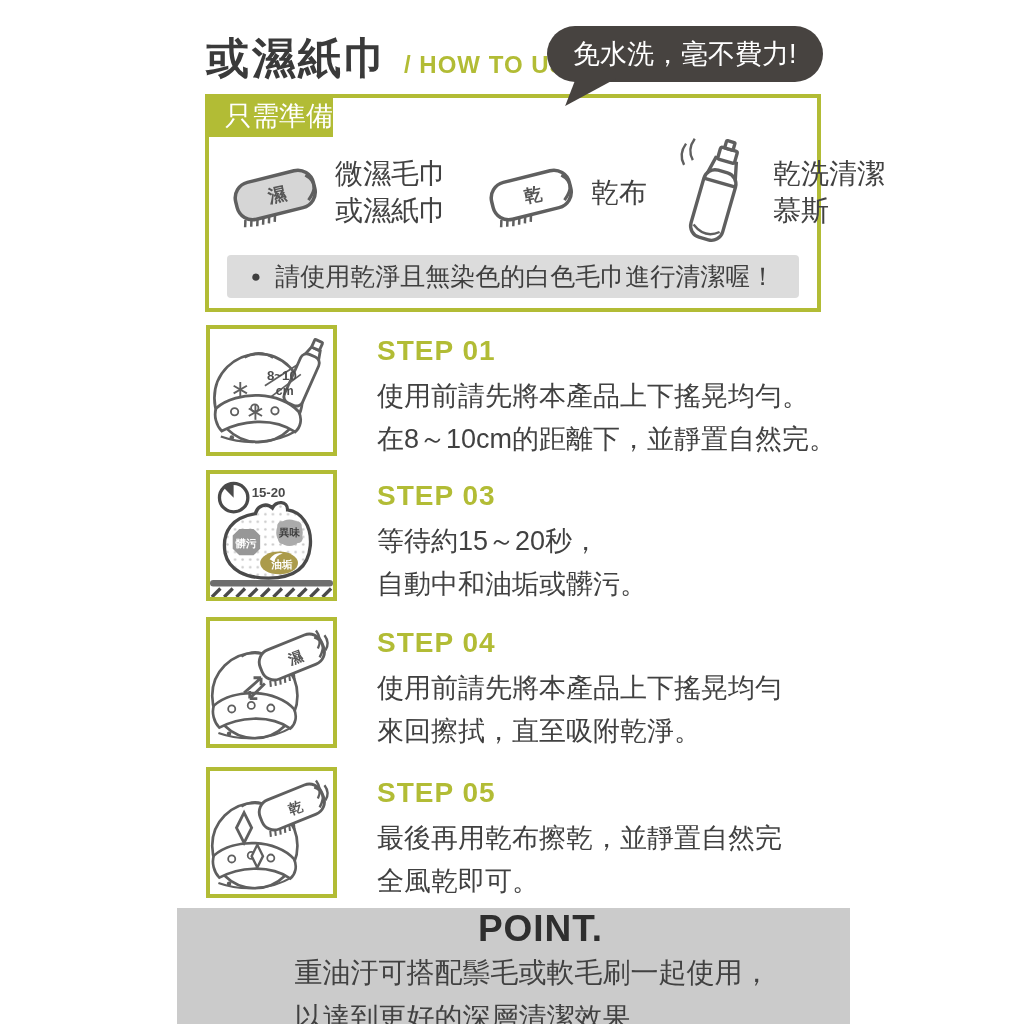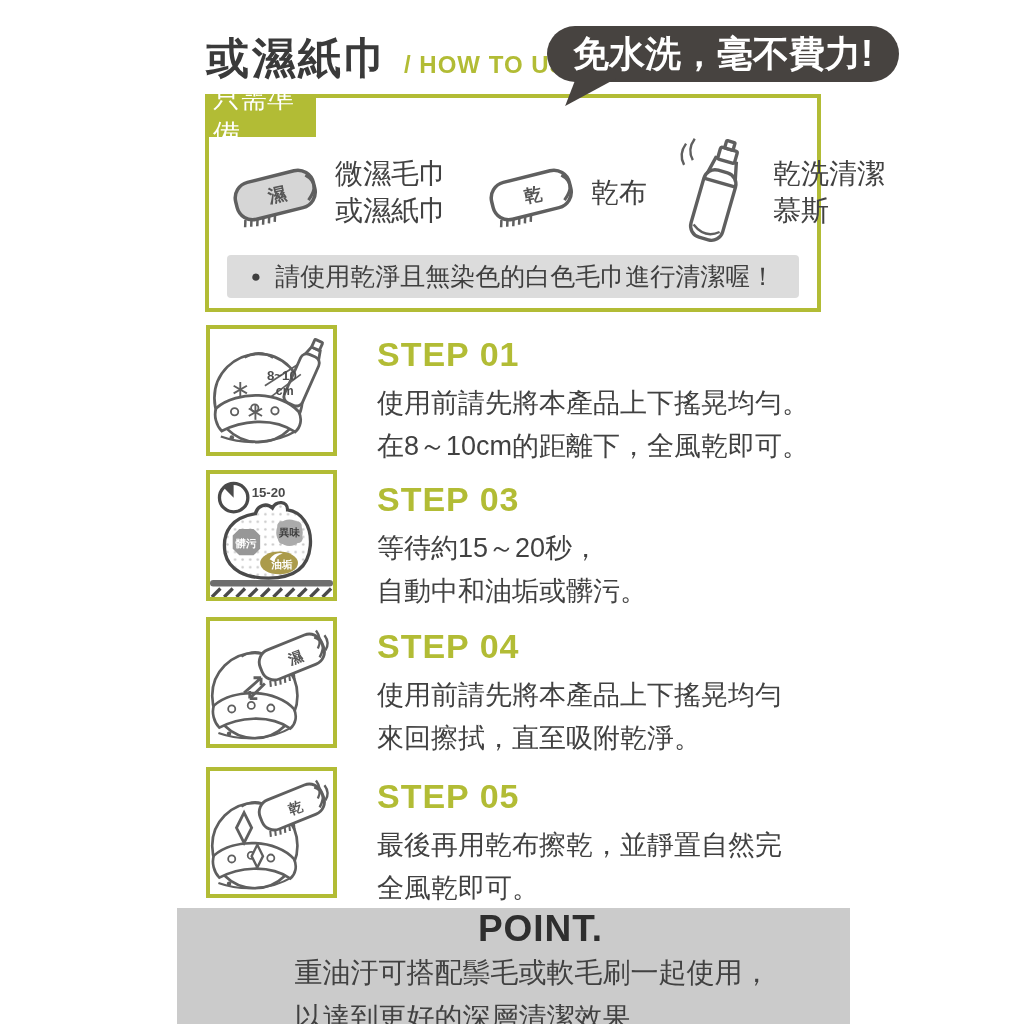--- a/index.html
+++ b/index.html
@@ -5,42 +5,42 @@
   html,body{margin:0;padding:0;background:#fff;}
   #page{position:relative;width:1024px;height:1024px;background:#fff;overflow:hidden;
         font-family:"Liberation Sans","DejaVu Sans",sans-serif;color:#414141;}
 
   
   .title-row{position:absolute;left:206px;top:30px;display:flex;align-items:baseline;}
   .page-title{font-size:43px;font-weight:600;color:#3a3a3a;letter-spacing:3px;}
   .page-subtitle{font-size:24px;font-weight:700;color:#b2bc35;margin-left:14px;letter-spacing:1px;}
 
   .bubble{position:absolute;left:547px;top:26px;height:56px;padding:0 26px;background:#474340;
-          border-radius:29px;color:#fff;font-size:36px;display:flex;align-items:center;z-index:4;font-weight:bold;}
+          border-radius:29px;color:#fff;font-size:27px;display:flex;align-items:center;z-index:4;}
   .bubble-tail{position:absolute;left:563px;top:78px;width:54px;height:28px;background:#474340;
           clip-path:polygon(24% 0,100% 0,4% 100%);z-index:4;}
 
   
   .prep-box{position:absolute;left:205px;top:94px;width:616px;height:218px;border:4px solid #b2bc35;
             box-sizing:border-box;background:#fff;}
-  .prep-tag{position:absolute;left:-4px;top:-4px;width:111px;height:43px;background:#b2bc35;color:#fff;
-            font-size:27px;display:flex;align-items:center;padding-left:8px;box-sizing:border-box;}
+  .prep-tag{position:absolute;left:-4px;top:-4px;width:128px;height:43px;background:#b2bc35;color:#fff;
+            font-size:27px;display:flex;align-items:center;padding-left:20px;box-sizing:border-box;}
   .prep-items{position:absolute;left:16px;right:8px;top:34px;height:120px;display:flex;align-items:center;}
   .prep-item{display:flex;align-items:center;}
   .prep-label{font-size:28px;line-height:37px;color:#414141;margin-left:10px;white-space:nowrap;}
   .prep-note{position:absolute;left:18px;right:18px;top:157px;height:43px;background:#dcdcdc;border-radius:4px;
              display:flex;align-items:center;justify-content:center;font-size:25px;color:#3f3f3f;white-space:nowrap;}
   .prep-note .bullet{font-size:17px;margin-right:14px;}
 
   
   .step{position:absolute;left:206px;display:flex;}
   .thumb{width:131px;height:131px;border:4px solid #b2bc35;box-sizing:border-box;background:#fff;flex:0 0 auto;}
   .thumb svg{display:block;width:100%;height:100%;}
   .step-body{margin-left:40px;padding-top:2px;}
-  .step-title{font-size:34px;font-weight:700;color:#b2bc35;letter-spacing:1px;margin:8px 0 8px;}
+  .step-title{font-size:28px;font-weight:700;color:#b2bc35;letter-spacing:1px;margin:8px 0 8px;}
   .step-line{font-size:27px;line-height:43px;color:#414141;white-space:nowrap;}
 
   
   .point-bar{position:absolute;left:177px;top:908px;width:673px;height:116px;background:#cbcbcb;
              display:flex;align-items:center;flex-direction:column;}
   .point-label{margin-left:54px;font-size:37px;font-weight:700;color:#2e2e2e;letter-spacing:1px;}
   .point-text{margin-left:38px;font-size:28px;line-height:45px;color:#414141;white-space:nowrap;}
 
   .lineart{stroke:#5f5f5f;fill:none;}
   svg text{font-family:"Liberation Sans","DejaVu Sans",sans-serif;}
@@ -167,21 +167,21 @@
               <line x1="-7" y1="4" x2="7" y2="-4"></line>
             </g>
         </g>
         <text x="76" y="54" font-size="14" font-weight="bold" fill="#4c4c4c" text-anchor="middle">8~10</text>
         <text x="79" y="70" font-size="13" font-weight="bold" fill="#4c4c4c" text-anchor="middle">cm</text>
       </svg>
     </div>
     <div class="step-body">
       <div class="step-title">STEP 01</div>
       <div class="step-line">使用前請先將本產品上下搖晃均勻。</div>
-      <div class="step-line">在8～10cm的距離下，全風乾即可。</div>
+      <div class="step-line">在8～10cm的距離下，並靜置自然完。</div>
     </div>
   </div>
 
   <div class="step" style="top:470px">
     <div class="thumb">
       <svg viewBox="0 0 130 130">
         <defs>
           <pattern id="dotpat" width="8" height="8" patternUnits="userSpaceOnUse">
             <rect width="8" height="8" fill="#fff"></rect>
               <circle cx="2.5" cy="2.5" r="1.3" fill="#c9c9c9"></circle>

